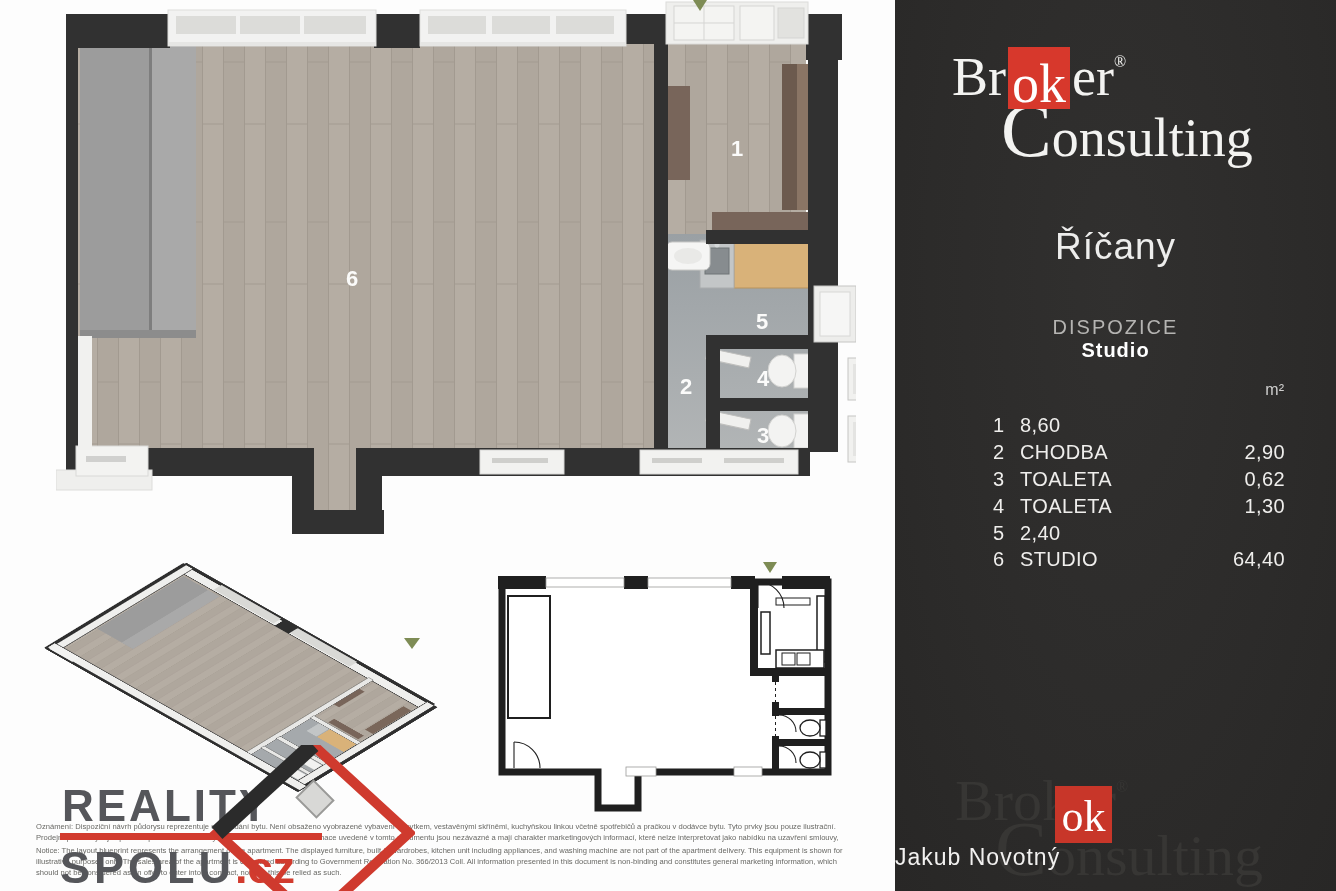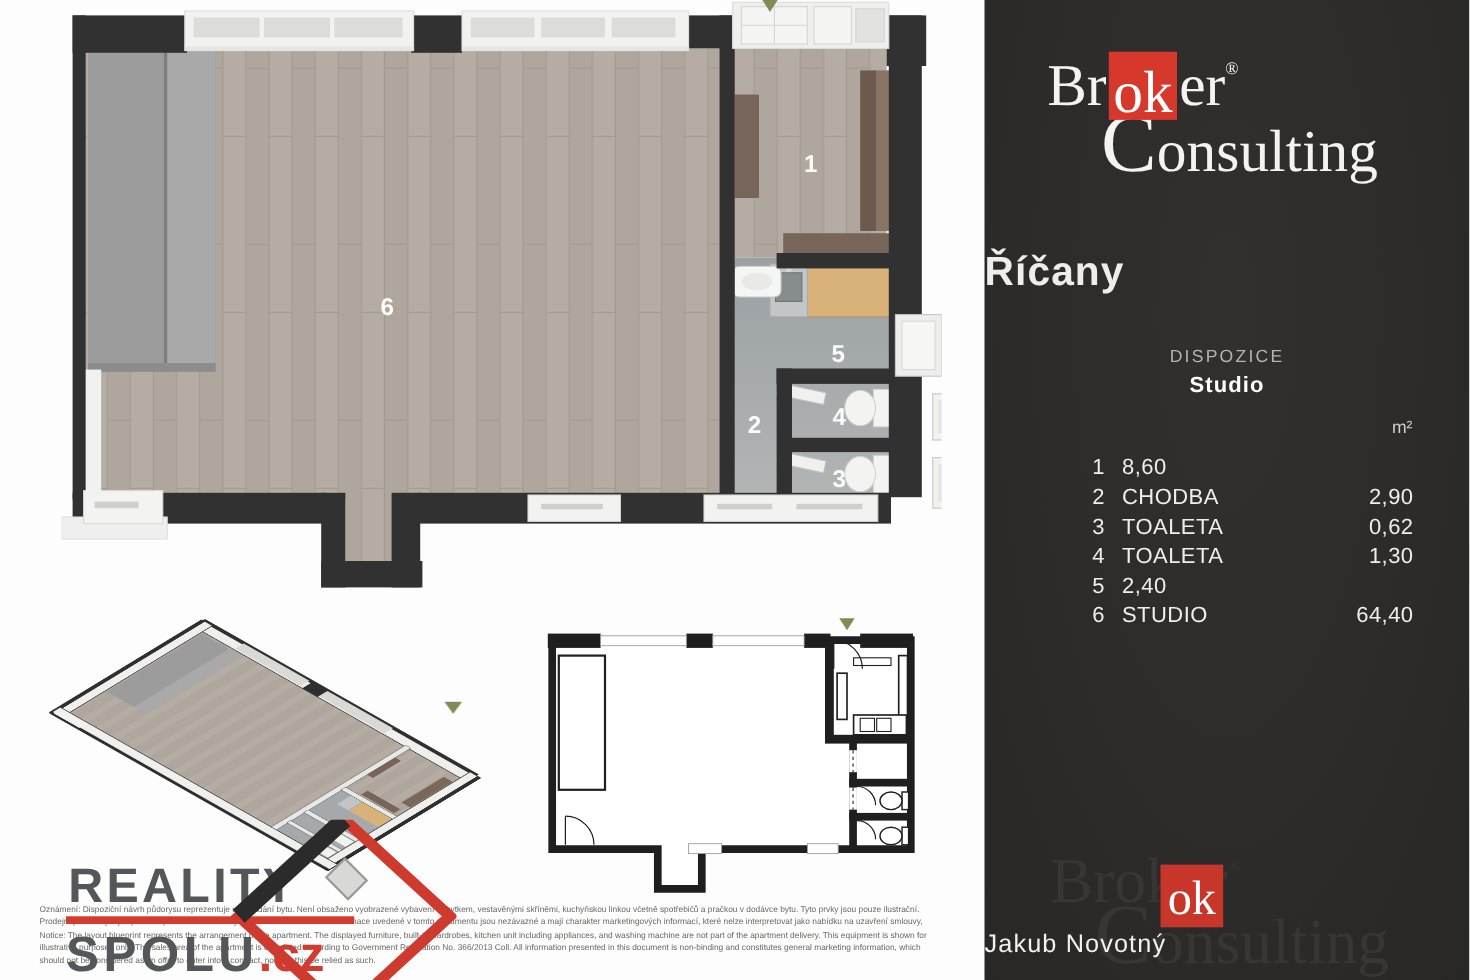--- a/index.html
+++ b/index.html
@@ -36,23 +36,23 @@
       background:radial-gradient(ellipse at 50% 32%, #31302f 0%, #2c2b2a 60%, #282726 100%);}
   .bc{position:absolute;left:0;top:40px;width:100%;color:#f3f3f1;
       font-family:"Liberation Serif",serif;line-height:1;}
   .bc1{padding-left:57px;font-size:54px;}
   .bc2{padding-left:106px;font-size:54px;margin-top:-12px;}
   .bigcap{display:inline-block;}
   .bigcap::first-letter{font-size:76px;}
   .okbox{display:inline-block;background:#d7382c;width:62px;height:62px;text-align:center;
       line-height:74px;position:relative;top:7px;margin:0 2px;color:#fff;}
   .reg{font-size:16px;vertical-align:28px;}
-  .city{position:absolute;left:0;top:226px;width:100%;font-size:37px;
-      font-weight:700;letter-spacing:1px;color:#ededec;}
-  .dispo{position:absolute;left:0;top:316px;width:100%;text-align:center;font-size:16px;
+  .city{position:absolute;left:0;top:226px;width:100%;text-align:center;font-size:37px;
+      font-weight:400;letter-spacing:1px;color:#ededec;}
+  .dispo{position:absolute;left:0;top:316px;width:100%;text-align:center;font-size:20px;
       letter-spacing:2px;color:#b5b4b2;}
   .ltype{position:absolute;left:0;top:339px;width:100%;text-align:center;font-size:20px;
       font-weight:bold;color:#fff;letter-spacing:1px;}
   .m2{position:absolute;right:52px;top:381px;font-size:16px;color:#cfcfce;}
   .rooms{position:absolute;left:98px;top:412px;width:292px;}
   .room-row{display:flex;height:26.9px;align-items:center;font-size:20px;color:#efeeec;letter-spacing:0.4px;}
   .rn{width:27px;}
   .rname{flex:1;white-space:nowrap;}
   .rarea{text-align:left;}
   .wm{position:absolute;left:0;top:772px;width:100%;color:#373634;

